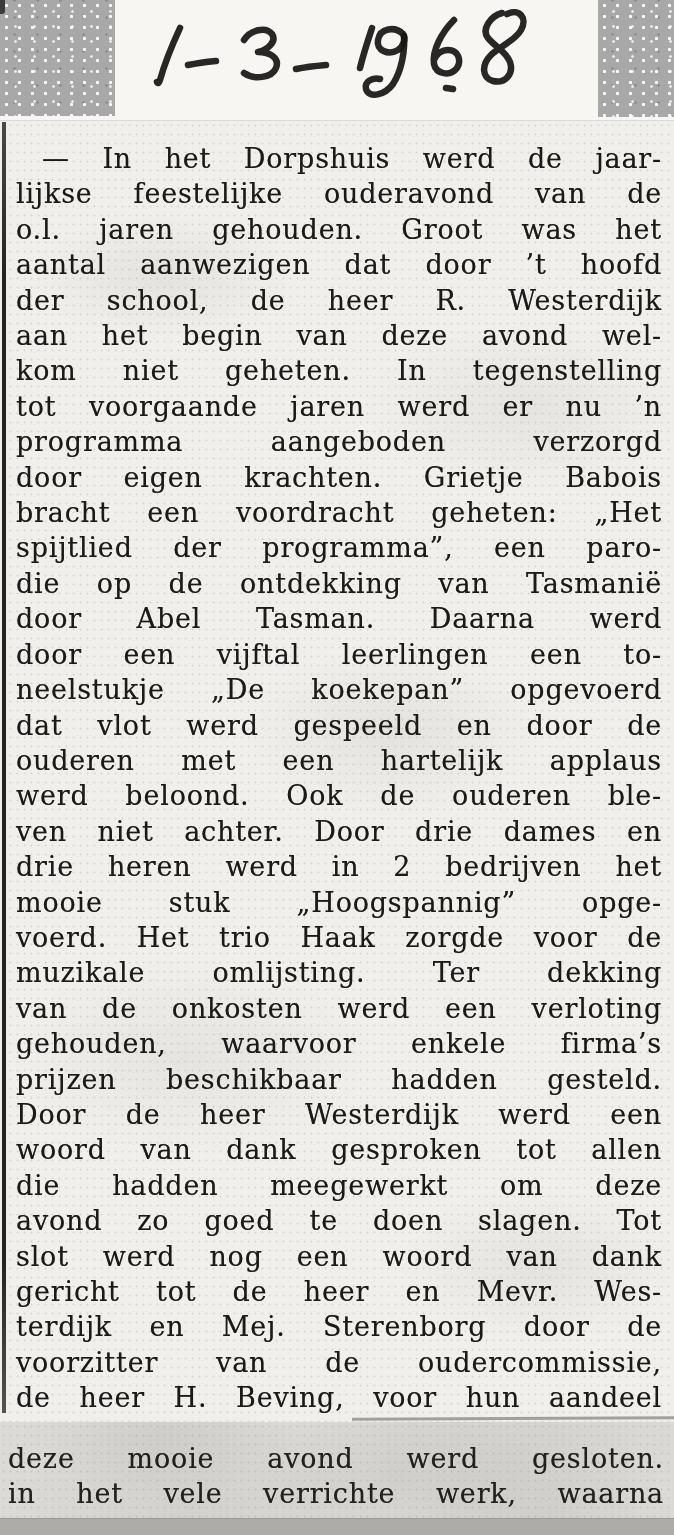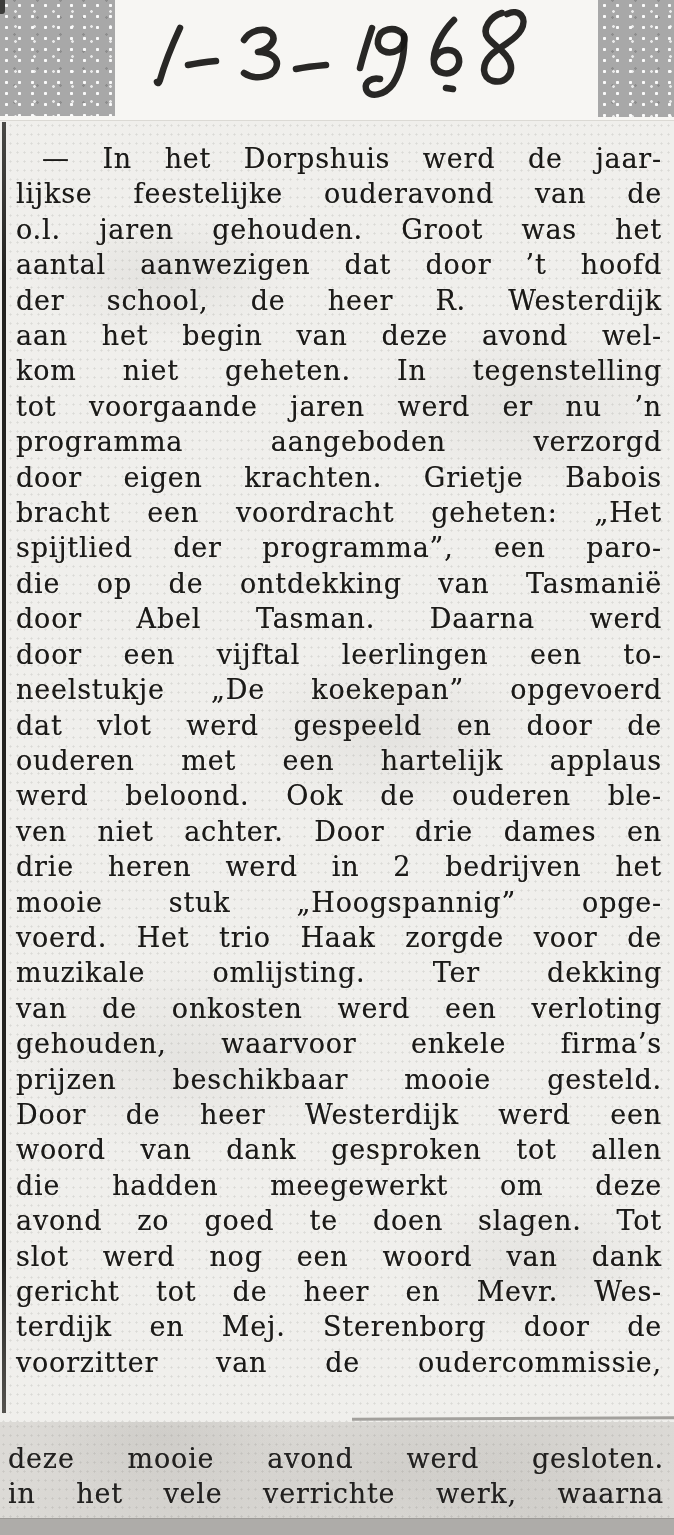--- a/index.html
+++ b/index.html
@@ -149,29 +149,30 @@
       <div class="line">dat vlot werd gespeeld en door de</div>
       <div class="line">ouderen met een hartelijk applaus</div>
       <div class="line">werd beloond. Ook de ouderen ble-</div>
       <div class="line">ven niet achter. Door drie dames en</div>
       <div class="line">drie heren werd in 2 bedrijven het</div>
       <div class="line">mooie stuk „Hoogspannig” opge-</div>
       <div class="line">voerd. Het trio Haak zorgde voor de</div>
       <div class="line">muzikale omlijsting. Ter dekking</div>
       <div class="line">van de onkosten werd een verloting</div>
       <div class="line">gehouden, waarvoor enkele firma’s</div>
-      <div class="line">prijzen beschikbaar mooie gesteld.</div>
+      <div class="line">prijzen beschikbaar hadden gesteld.</div>
       <div class="line">Door de heer Westerdijk werd een</div>
       <div class="line">woord van dank gesproken tot allen</div>
       <div class="line">die hadden meegewerkt om deze</div>
       <div class="line">avond zo goed te doen slagen. Tot</div>
       <div class="line">slot werd nog een woord van dank</div>
       <div class="line">gericht tot de heer en Mevr. Wes-</div>
       <div class="line">terdijk en Mej. Sterenborg door de</div>
       <div class="line">voorzitter van de oudercommissie,</div>
+      <div class="line">de heer H. Beving, voor hun aandeel</div>
     </div>
   </div>
 
   <div class="column-rule"></div>
   <div class="seam"></div>
 
   <div class="clip-bottom paper-texture">
     <div class="line">deze mooie avond werd gesloten.</div>
     <div class="line">in het vele verrichte werk, waarna</div>
     <div class="bottom-strip"></div>

